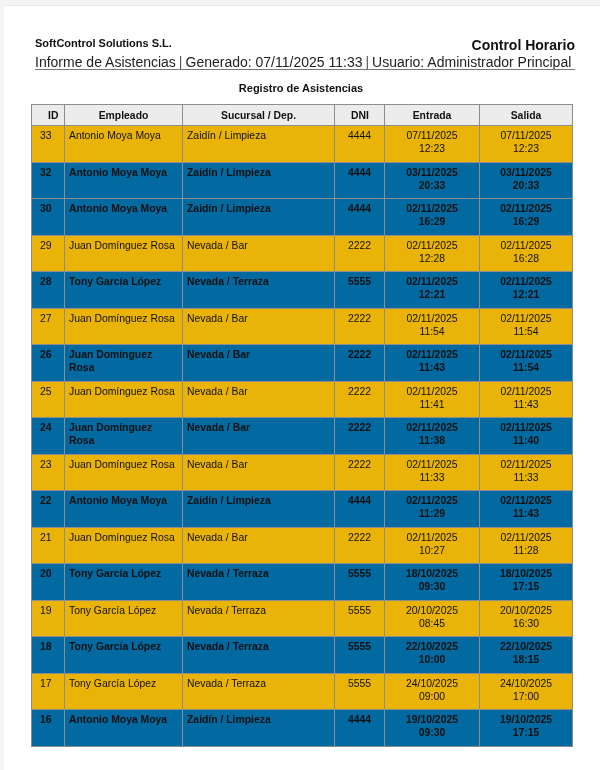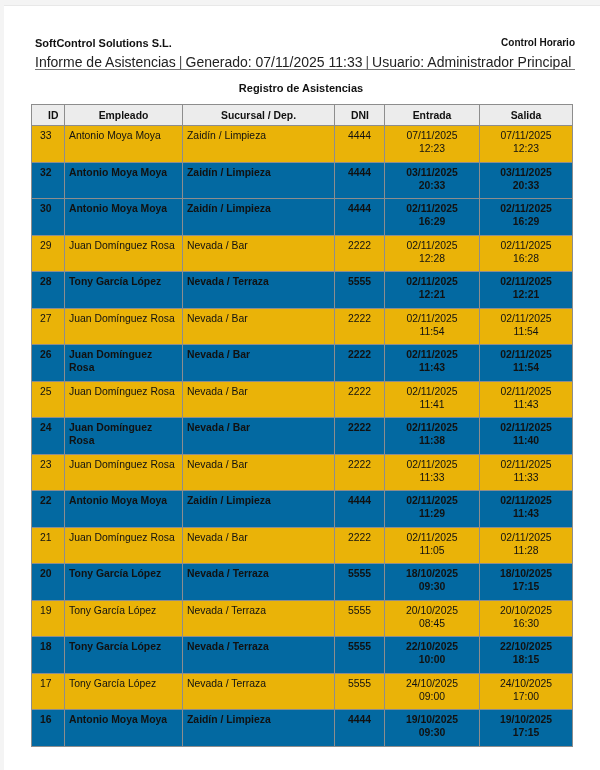--- a/index.html
+++ b/index.html
@@ -15,21 +15,21 @@
     background: #ffffff;
     border-top: 1px solid #e8e8e8;
   }
   .header {
     position: absolute; left: 31px; top: 31px; width: 540px;
   }
   .company {
     font-weight: bold; font-size: 11px; position: absolute; left: 0; top: 0;
   }
   .doc-type {
-    font-weight: bold; font-size: 10px; position: absolute; right: 0; top: 0;
+    font-weight: bold; font-size: 14px; position: absolute; right: 0; top: 0;
   }
   .meta {
     position: absolute; left: 0; top: 17px; font-size: 14px; color: #222; white-space: nowrap;
   }
   .meta .sep { color: #555; padding: 0 3px; }
   .rule {
     position: absolute; left: 0; top: 32px; width: 540px; height: 1px; background: #777;
   }
   .report-title {
     position: absolute; left: 31px; width: 540px; top: 82px; text-align: center;
@@ -261,21 +261,21 @@
           <div>11:43</div>
         </td>
       </tr>
       <tr class="odd">
         <td class="c-id">21</td>
         <td>Juan Domínguez Rosa</td>
         <td>Nevada / Bar</td>
         <td class="c-dni">2222</td>
         <td class="c-dt">
           <div>02/11/2025</div>
-          <div>11:05</div>
+          <div>10:27</div>
         </td>
         <td class="c-dt">
           <div>02/11/2025</div>
           <div>11:28</div>
         </td>
       </tr>
       <tr class="even">
         <td class="c-id">20</td>
         <td>Tony García López</td>
         <td>Nevada / Terraza</td>

